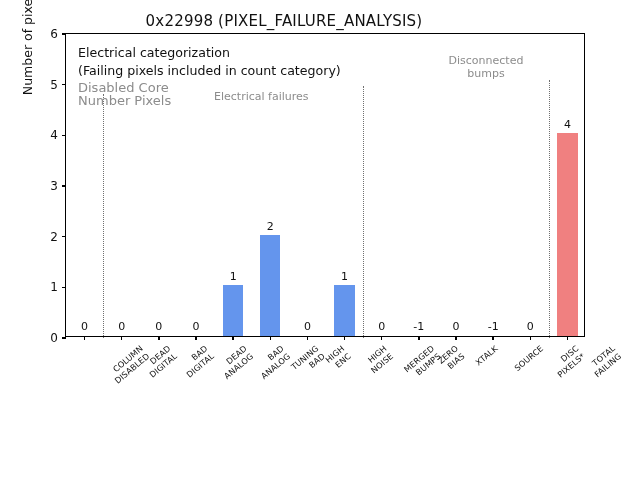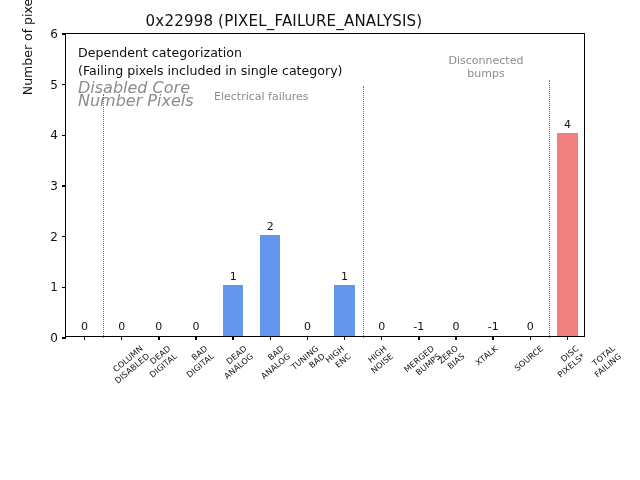--- a/index.html
+++ b/index.html
@@ -97,23 +97,22 @@
     white-space:pre-line;
     line-height:15px;
   }
   #annot-dependent{
     left:12px;top:10px;
     font-size:12.6px;color:#111;
     line-height:18px;
   }
   #annot-disabled{
     left:12px;top:47px;
-    font-size:16px;color:#8c8c8c;
+    font-size:13px;color:#8c8c8c;
     line-height:13px;
-    font-style:italic;
   }
   #annot-electrical{
     left:148px;top:55px;
     font-size:11px;color:#8c8c8c;
   }
   #annot-disconnected{
     left:355px;top:20px;
     width:130px;
     text-align:center;
     font-size:11px;color:#8c8c8c;
@@ -189,21 +188,21 @@
         <div class="bar-value" style="left: 464.286px; top: 286px;">0</div>
         <div class="bar" style="left: 491.214px; width: 20.4286px; height: 202.667px; background: rgb(240, 128, 128);"></div>
         <div class="bar-value" style="left: 501.429px; top: 84.3333px;">4</div>
       </div>
     <div id="dividers-layer">
         <div class="divider" style="left: 37.1429px; top: 60px; height: 244px; border-left-color: rgb(112, 112, 112);"></div>
         <div class="divider" style="left: 297.143px; top: 52px; height: 252px; border-left-color: rgb(112, 112, 112);"></div>
         <div class="divider" style="left: 482.857px; top: 46px; height: 258px; border-left-color: rgb(112, 112, 112);"></div>
       </div>
 
-    <div class="annot" id="annot-dependent"><span>Dependent categorization</span><br><span>(Failing pixels included in single category)</span></div>
+    <div class="annot" id="annot-dependent"><span>Electrical categorization</span><br><span>(Failing pixels included in count category)</span></div>
 
     <div class="annot" id="annot-disabled"><span>Disabled Core</span><br><span>Number Pixels</span></div>
 
     <div class="annot" id="annot-disconnected"><span>Disconnected</span><br><span>bumps</span></div>
 
     <div class="annot" id="annot-electrical">Electrical failures</div>
   </div>
 
   <div id="x-labels-layer">
       <div class="x-tick-label" style="left: 96.5714px;">

